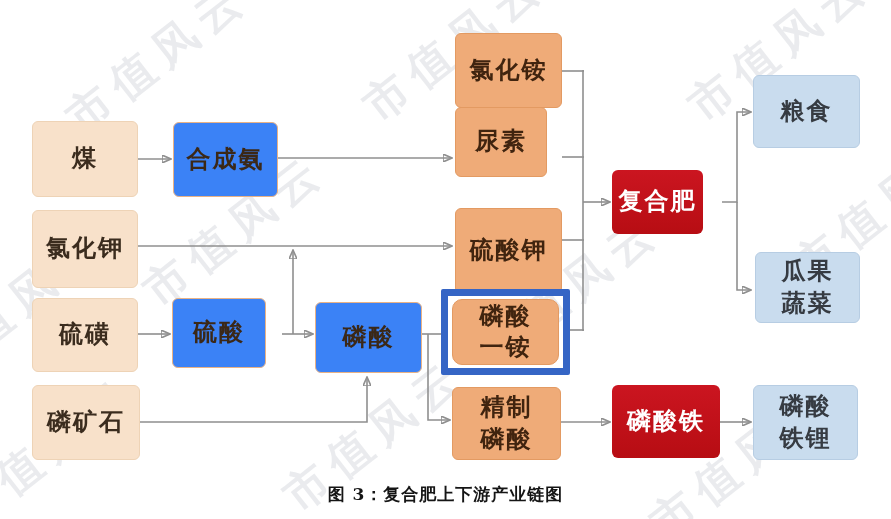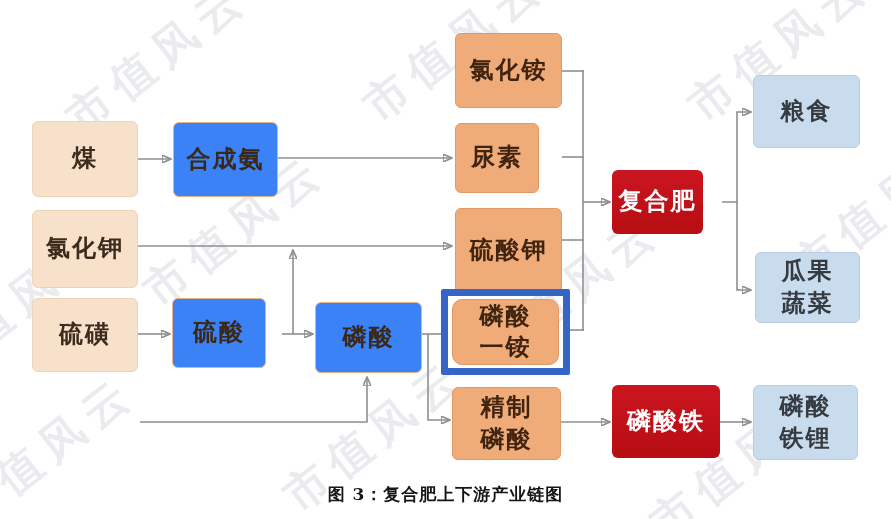--- a/index.html
+++ b/index.html
@@ -80,24 +80,25 @@
     <path d="M722,202 H737 V112 H751" marker-end="url(#arr)"></path>
     <path d="M737,202 V290 H751" marker-end="url(#arr)"></path>
     <path d="M561,422 H610" marker-end="url(#arr)"></path>
     <path d="M720,422 H751" marker-end="url(#arr)"></path>
   </svg>
 
   <div class="node t-light" style="left:32px;top:121px;width:106px;height:76px">煤</div>
   <div class="node t-mid" style="left:173px;top:122px;width:105px;height:75px">合成氨</div>
   <div class="node t-light" style="left:32px;top:210px;width:106px;height:78px">氯化钾</div>
   <div class="node t-light" style="left:32px;top:298px;width:106px;height:74px">硫磺</div>
+  <div class="node t-light" style="left:32px;top:385px;width:108px;height:75px">磷矿石</div>
   <div class="node t-mid" style="left:172px;top:298px;width:94px;height:70px">硫酸</div>
   <div class="node t-mid" style="left:315px;top:302px;width:107px;height:71px">磷酸</div>
   <div class="node t-orange" style="left:455px;top:33px;width:107px;height:75px">氯化铵</div>
-  <div class="node t-orange" style="left:455px;top:123px;width:84px;height:70px">尿素</div>
+  <div class="node t-orange" style="left:455px;top:107px;width:92px;height:70px">尿素</div>
   <div class="node t-orange" style="left:455px;top:208px;width:107px;height:86px">硫酸钾</div>
   <div class="node t-orange" style="left:452px;top:299px;width:107px;height:66px;border-radius:10px">磷酸
 一铵</div>
   <div class="node t-orange" style="left:452px;top:387px;width:109px;height:73px">精制
 磷酸</div>
   <div class="node t-red" style="left:612px;top:170px;width:91px;height:64px">复合肥</div>
   <div class="node t-red" style="left:612px;top:385px;width:108px;height:73px">磷酸铁</div>
   <div class="node t-blue" style="left:753px;top:75px;width:107px;height:73px">粮食</div>
   <div class="node t-blue" style="left:755px;top:252px;width:105px;height:71px">瓜果
 蔬菜</div>

